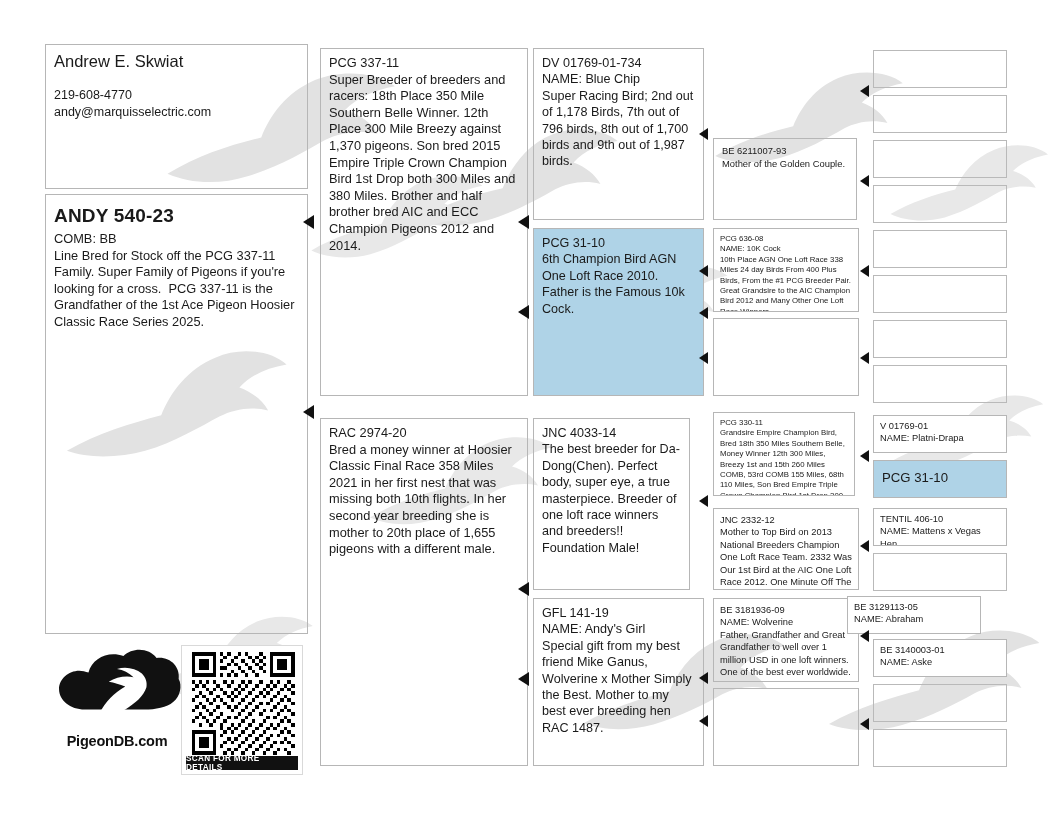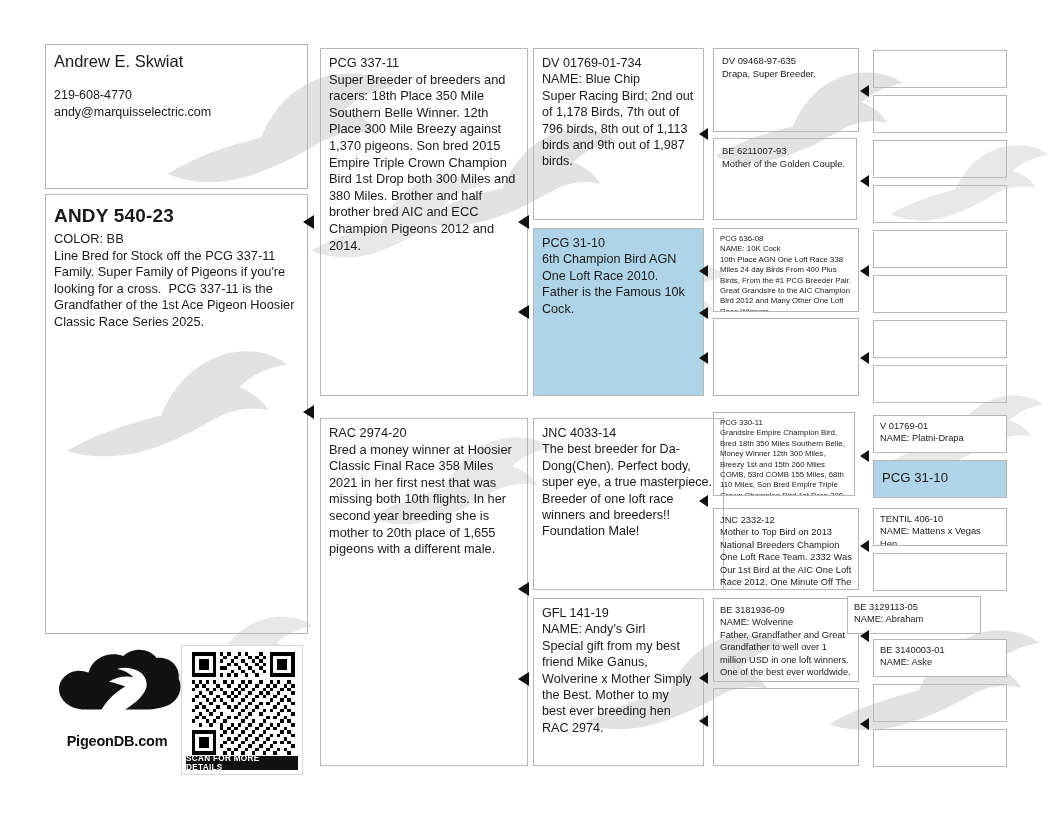--- a/index.html
+++ b/index.html
@@ -122,21 +122,21 @@
     <div class="pad">
       <span class="ln t-owner-name">Andrew E. Skwiat</span>
       <span class="ln t-owner-sub">219-608-4770</span>
       <span class="ln t-owner-sub">andy@marquisselectric.com</span>
     </div>
   </div>
 
   <div class="card transparent" style="left:45px;top:194px;width:263px;height:440px;">
     <div class="pad" style="padding-top:9px;">
       <span class="ln t-subject-title">ANDY 540-23</span>
-      <span class="ln t-subject">COLOR: BB</span>
+      <span class="ln t-subject">COMB: BB</span>
       <span class="ln t-subject">Line Bred for Stock off the PCG 337-11 Family. Super Family of Pigeons if you're looking for a cross.  PCG 337-11 is the Grandfather of the 1st Ace Pigeon Hoosier Classic Race Series 2025.</span>
     </div>
   </div>
 
   <div id="qr">
     <svg class="qrimg" viewBox="0 0 29 29" shape-rendering="crispEdges">
       <rect width="29" height="29" fill="#fff"></rect>
       <g fill="#000">
         <path d="M0 0h7v7h-7z"></path>
           <path d="M22 0h7v7h-7z"></path>
@@ -393,52 +393,46 @@
     <div class="pad">
       <span class="ln t-gen2">RAC 2974-20</span>
       <span class="ln t-gen2">Bred a money winner at Hoosier Classic Final Race 358 Miles 2021 in her first nest that was missing both 10th flights. In her second year breeding she is mother to 20th place of 1,655 pigeons with a different male.</span>
     </div>
   </div>
 
   <div class="card transparent" style="left:533px;top:48px;width:171px;height:172px;">
     <div class="pad">
       <span class="ln t-gen3">DV 01769-01-734</span>
       <span class="ln t-gen3">NAME: Blue Chip</span>
-      <span class="ln t-gen3">Super Racing Bird; 2nd out of 1,178 Birds, 7th out of 796 birds, 8th out of 1,113 birds and 9th out of 1,987 birds.</span>
+      <span class="ln t-gen3">Super Racing Bird; 2nd out of 1,178 Birds, 7th out of 796 birds, 8th out of 1,700 birds and 9th out of 1,987 birds.</span>
     </div>
   </div>
 
   <div class="card blue" style="left:533px;top:228px;width:171px;height:168px;">
     <div class="pad">
       <span class="ln t-gen3">PCG 31-10</span>
       <span class="ln t-gen3">6th Champion Bird AGN One Loft Race 2010. Father is the Famous 10k Cock.</span>
     </div>
   </div>
 
-  <div class="card transparent" style="left:533px;top:418px;width:191px;height:172px;">
+  <div class="card transparent" style="left:533px;top:418px;width:157px;height:172px;">
     <div class="pad">
       <span class="ln t-gen3">JNC 4033-14</span>
       <span class="ln t-gen3">The best breeder for Da-Dong(Chen). Perfect body, super eye, a true masterpiece. Breeder of one loft race winners and breeders!! Foundation Male!</span>
     </div>
   </div>
 
   <div class="card transparent" style="left:533px;top:598px;width:171px;height:168px;">
     <div class="pad">
       <span class="ln t-gen3">GFL 141-19</span>
       <span class="ln t-gen3">NAME: Andy's Girl</span>
-      <span class="ln t-gen3">Special gift from my best friend Mike Ganus, Wolverine x Mother Simply the Best. Mother to my best ever breeding hen RAC 2974.</span>
-    </div>
-  </div>
-
-  <div class="card transparent" style="left:713px;top:48px;width:146px;height:84px;">
-    <div class="pad">
-      <span class="ln t-gen4b">DV 09468-97-635</span>
-      <span class="ln t-gen4b">Drapa, Super Breeder.</span>
-    </div>
-  </div>
+      <span class="ln t-gen3">Special gift from my best friend Mike Ganus, Wolverine x Mother Simply the Best. Mother to my best ever breeding hen RAC 1487.</span>
+    </div>
+  </div>
+
 
   <div class="card transparent" style="left:713px;top:138px;width:144px;height:82px;">
     <div class="pad">
       <span class="ln t-gen4b">BE 6211007-93</span>
       <span class="ln t-gen4b">Mother of the Golden Couple.</span>
     </div>
   </div>
 
   <div class="card transparent" style="left:713px;top:228px;width:146px;height:84px;">
     <div class="pad" style="padding:5px 6px;">

